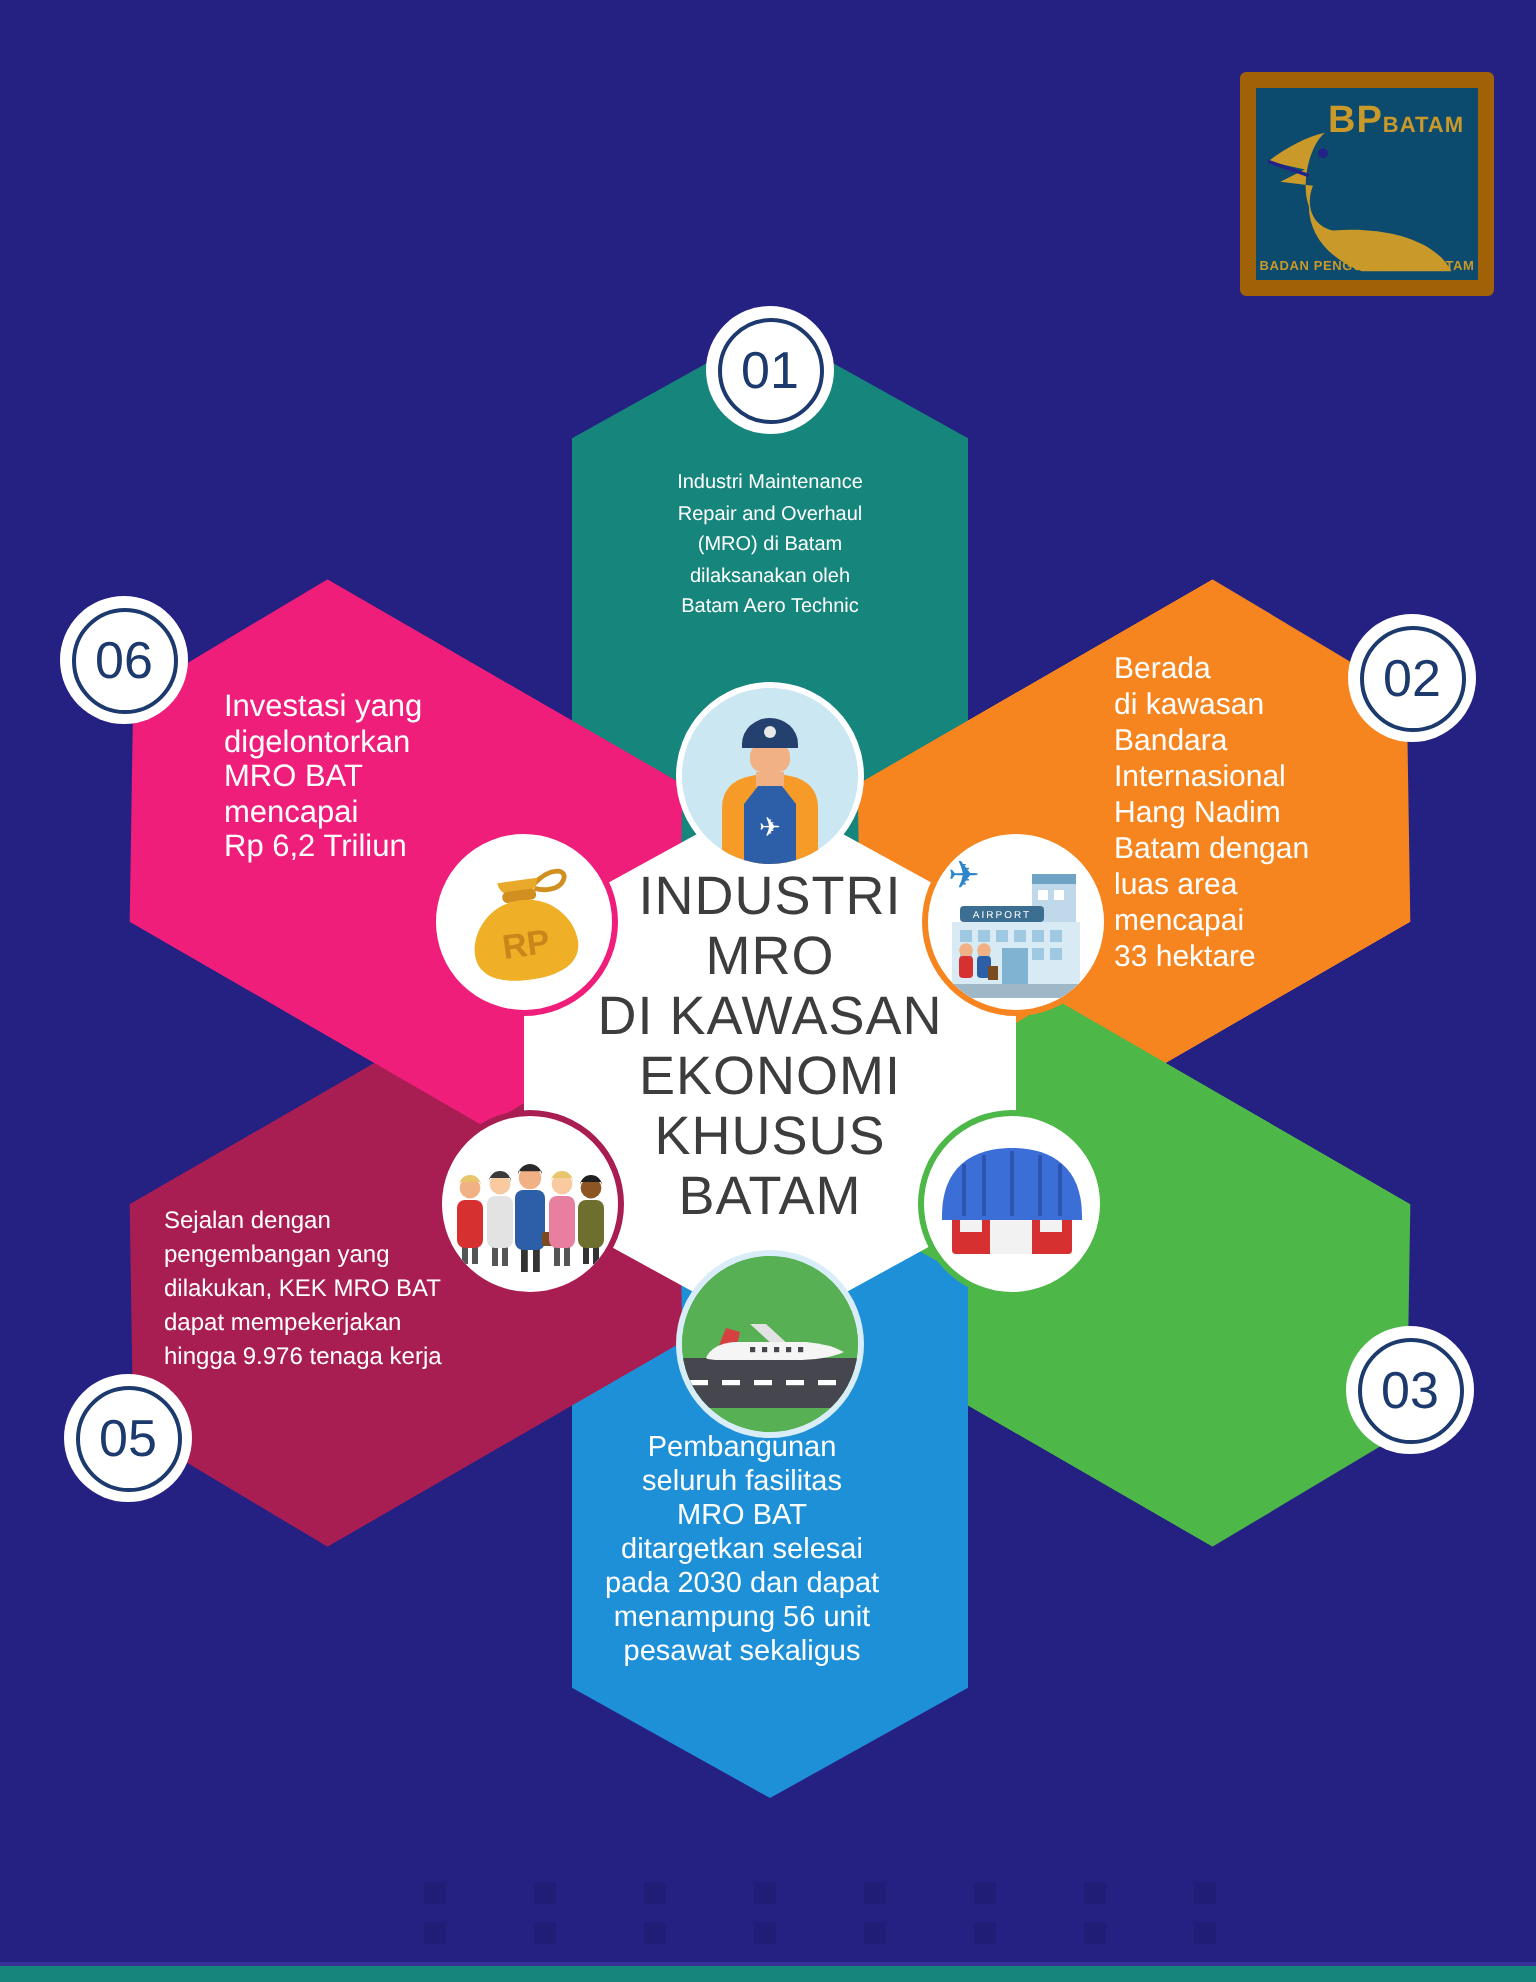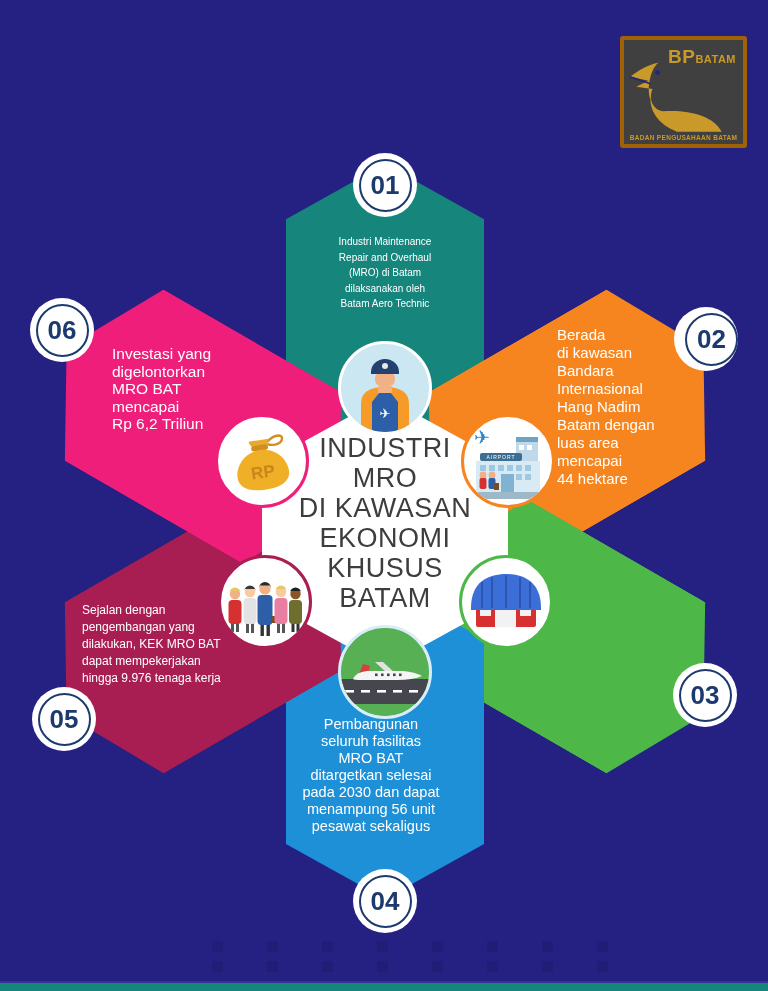--- a/index.html
+++ b/index.html
@@ -44,24 +44,24 @@
   .text-5 { left: 112px; top: 345px; width: 200px; font-size: 15.5px; line-height: 17.5px; }
 
   
   .badge {
     position: absolute; width: 64px; height: 64px; border-radius: 50%;
     background: #fff; display: flex; align-items: center; justify-content: center;
   }
   .badge-ring {
     width: 53px; height: 53px; border: 2.5px solid #1d3a6e; border-radius: 50%;
     display: flex; align-items: center; justify-content: center;
-    font-weight: bold; font-size: 26px; color: #1d3a6e;
+    font-weight: normal; font-size: 26px; color: #1d3a6e;
   }
   .badge-0 { left: 353px; top: 153px; }
-  .badge-1 { left: 674px; top: 307px; justify-content: flex-end; }
+  .badge-1 { left: 674px; top: 307px; }
   .badge-2 { left: 673px; top: 663px; }
   .badge-3 { left: 353px; top: 869px; }
   .badge-4 { left: 32px;  top: 687px; }
   .badge-5 { left: 30px;  top: 298px; }
 
   
   .icon-circle {
     position: absolute; width: 94px; height: 94px; border-radius: 50%;
     overflow: hidden; background: #fff;
   }
@@ -69,21 +69,21 @@
   .icon-0 { left: 338px; top: 341px; background: #cbe7f2; border: 3px solid #ffffff; }
   .icon-1 { left: 461px; top: 414px; border: 3px solid #f6851f; }
   .icon-2 { left: 459px; top: 555px; border: 3px solid #4db748; }
   .icon-3 { left: 338px; top: 625px; background: #57b054; border: 3px solid #d9edf8; }
   .icon-4 { left: 218px; top: 555px; border: 3px solid #a91e52; }
   .icon-5 { left: 215px; top: 414px; border: 3px solid #ee1e7a; }
 
   
   .logo {
     position: absolute; left: 620px; top: 36px; width: 127px; height: 112px;
-    background: #404040; border: 4px solid #a16207; border-radius: 3px;
+    background: #0c4a6e; border: 8px solid #a16207; border-radius: 3px;
   }
   .logo-title { position: absolute; top: 6px; right: 7px; color: #c9992a; white-space: nowrap; }
   .logo-bp    { font-size: 19px; font-weight: bold; letter-spacing: .5px; }
   .logo-batam { font-size: 11px; font-weight: bold; letter-spacing: .5px; }
   .logo-eagle { position: absolute; left: 2px; top: 18px; width: 112px; height: 74px; }
   .logo-caption {
     position: absolute; bottom: 3px; left: 0; width: 100%; text-align: center;
     font-size: 6.5px; font-weight: bold; letter-spacing: .3px; color: #c9992a;
   }
 
@@ -123,21 +123,21 @@
 dilaksanakan oleh
 Batam Aero Technic</div>
   <div class="sec-text text-1">Berada
 di kawasan
 Bandara
 Internasional
 Hang Nadim
 Batam dengan
 luas area
 mencapai
-44 hektare</div>
+33 hektare</div>
   <div class="sec-text text-3">Pembangunan
 seluruh fasilitas
 MRO BAT
 ditargetkan selesai
 pada 2030 dan dapat
 menampung 56 unit
 pesawat sekaligus</div>
   <div class="sec-text text-4">Sejalan dengan
 pengembangan yang
 dilakukan, KEK MRO BAT
@@ -284,23 +284,20 @@
 
   <div class="badge badge-0">
       <div class="badge-ring">01</div>
     </div>
   <div class="badge badge-1">
       <div class="badge-ring">02</div>
     </div>
   <div class="badge badge-2">
       <div class="badge-ring">03</div>
     </div>
-  <div class="badge badge-3">
-      <div class="badge-ring">04</div>
-    </div>
   <div class="badge badge-4">
       <div class="badge-ring">05</div>
     </div>
   <div class="badge badge-5">
       <div class="badge-ring">06</div>
     </div>
 
   <div class="logo">
     <div class="logo-title">
       <span class="logo-bp">BP</span><span class="logo-batam">BATAM</span>

